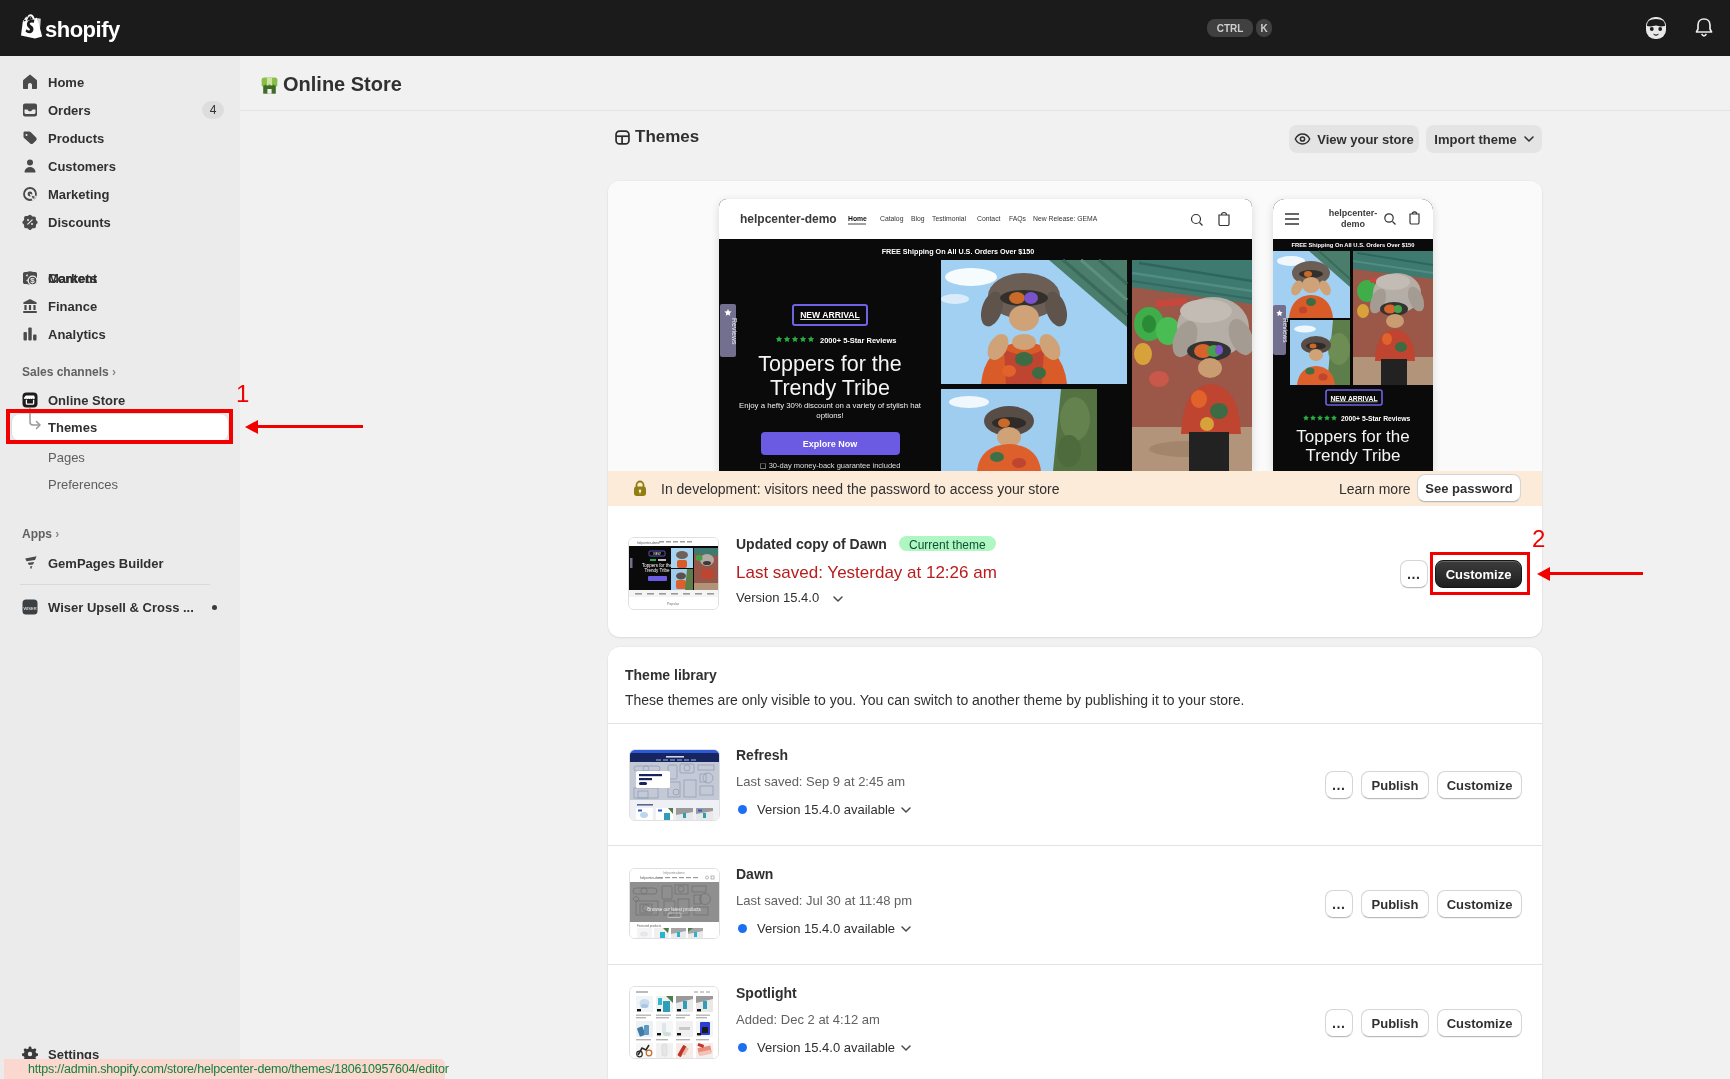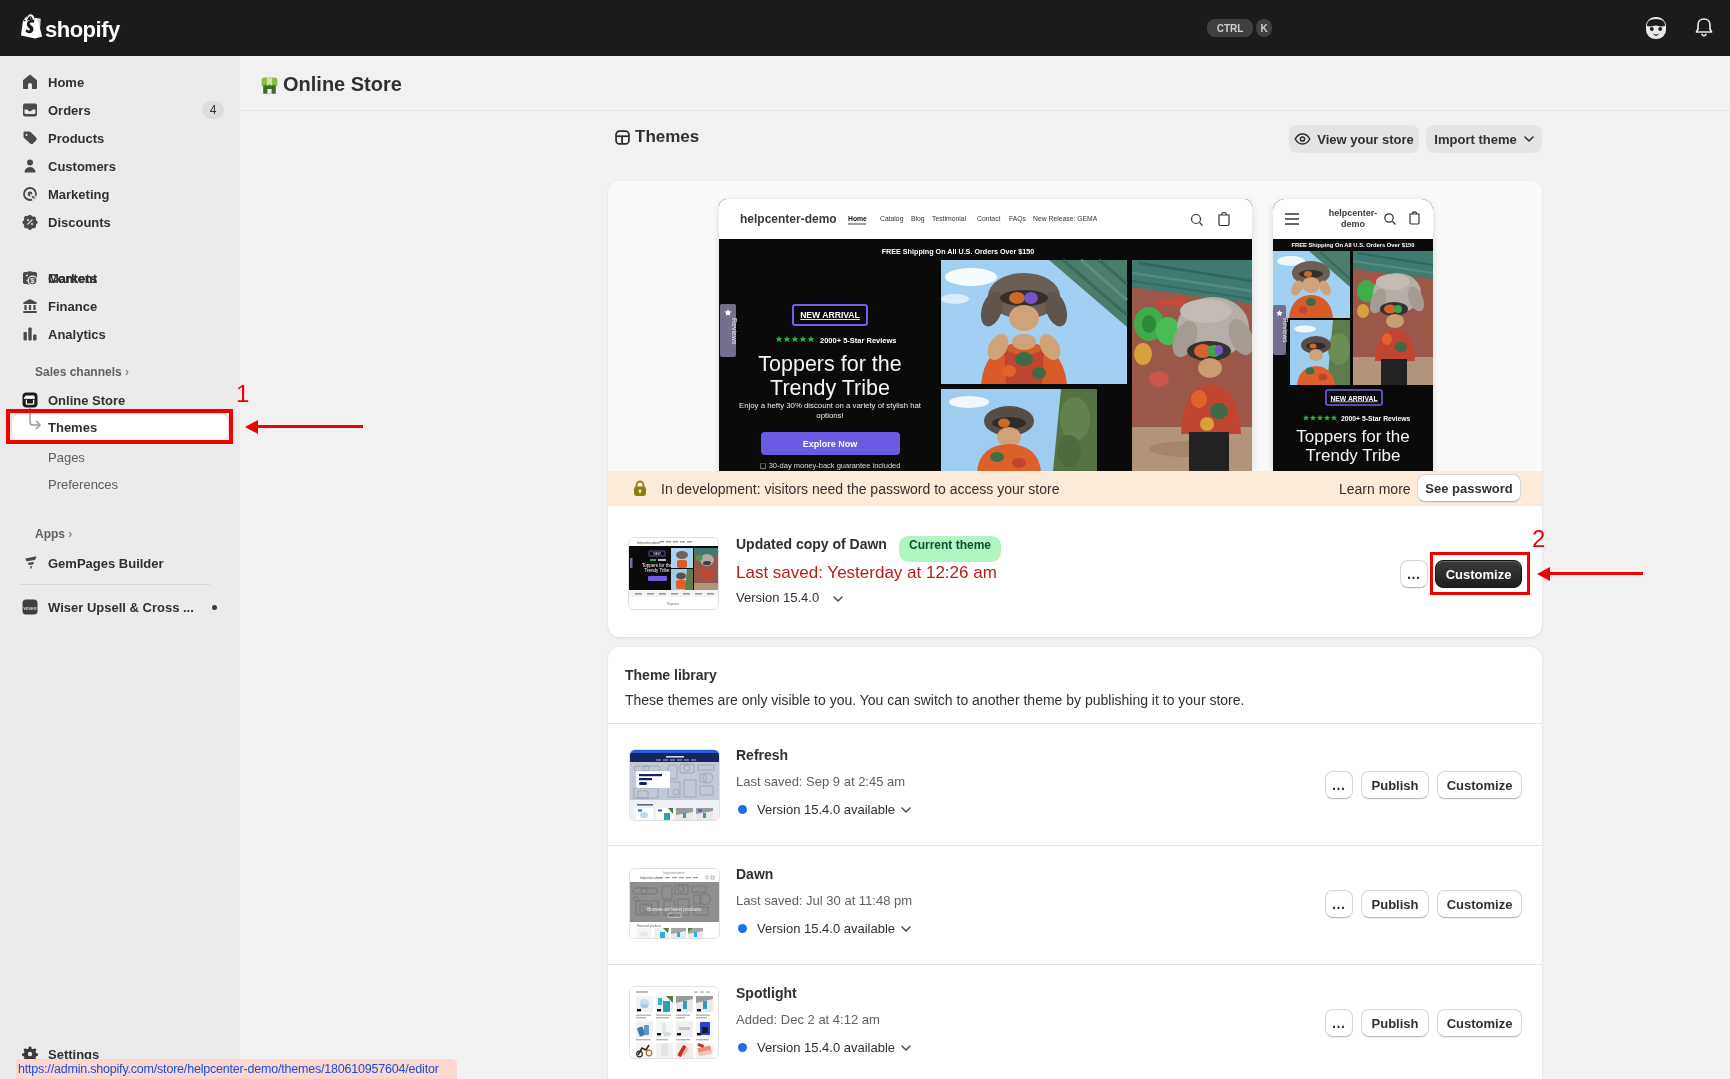--- a/index.html
+++ b/index.html
@@ -14,42 +14,42 @@
 #searchbox .sicon { margin-left:12px; }
 #searchbox .stxt { margin-left:9px; font-size:14px; color:#c2c2c2; font-weight:400;}
 .kbd { position:absolute; top:19px; height:18px; background:#404040; border-radius:8px; color:#cfcfcf; font-size:10px; font-weight:700; display:flex; align-items:center; justify-content:center; }
 
 
 #sidebar { position:absolute; left:0; top:56px; width:240px; height:1023px; background:#ebebeb; }
 .nav-item { position:absolute; left:0; width:240px; height:28px; }
 .nav-item .ico { position:absolute; left:22px; top:6px; width:16px; height:16px; }
 .nav-item .lbl { position:absolute; left:48px; top:50%; transform:translateY(-50%); font-size:13px; font-weight:700; color:#303030; white-space:nowrap; }
 .nav-item .lbl.plain { font-weight:400; color:#5e5e5e; }
-.nav-head { position:absolute; left:22px; font-size:12px; font-weight:700; color:#616161;margin-left:13px; }
+.nav-head { position:absolute; left:22px; font-size:12px; font-weight:700; color:#616161; }
 
 
 #main { position:absolute; left:240px; top:56px; width:1490px; height:1023px; background:#f1f1f1; }
 #pagehead { position:absolute; left:0; top:0; width:1490px; height:55px; border-bottom:1px solid #e3e3e3; }
 #pagehead .title { position:absolute; left:43px; top:17px; font-size:20px; font-weight:700; color:#303030; }
 
 .card { position:absolute; background:#fff; border-radius:12px; box-shadow:0 1px 2px rgba(0,0,0,.08), 0 0 0 1px rgba(0,0,0,.02); }
 
 h2.sec { font-size:16px; font-weight:700; color:#303030; }
 
 .btn { display:inline-flex; align-items:center; justify-content:center; height:28px; border-radius:8px; font-size:13px; font-weight:700; color:#303030; }
 .btn-gray { background:#e4e4e4; }
 .btn-white { background:#fff; border:1px solid #d5d5d5; border-bottom-color:#b9b9b9; box-shadow:0 1px 0 rgba(0,0,0,.05); }
 .btn-black { background:linear-gradient(180deg,#3c3c3c,#1f1f1f); color:#fff; border:1px solid #161616; box-shadow:inset 0 1px 0 rgba(255,255,255,.2); }
 
 .red-box { position:absolute; border:3px solid #f20000; }
 .red-num { position:absolute; color:#f20000; font-size:24px; font-weight:400; line-height:1; font-family:"Liberation Sans",sans-serif; }
 .arrow-line { position:absolute; height:3px; background:#f20000; }
 .arrow-head { position:absolute; width:0; height:0; border-top:7px solid transparent; border-bottom:7px solid transparent; border-right:13px solid #f20000; }
 
-#tooltip { position:absolute; left:16px; top:1059px; width:441px; height:21px; background:#fad8cf; border-top-right-radius:5px; font-size:12.5px; color:#1d4ed8; line-height:20px; padding-left:2px; white-space:nowrap; letter-spacing:-0.2px; }
+#tooltip { position:absolute; left:4px; top:1059px; width:441px; height:21px; background:#fad8cf; border-top-right-radius:5px; font-size:12.5px; color:#15803d; line-height:20px; padding-left:24px; white-space:nowrap; letter-spacing:-0.2px; }
 </style>
 </head>
 <body>
 <div id="app">
 
   <div id="topbar">
     <svg class="abs" style="left:19px;top:11px" width="112" height="36" viewBox="0 0 112 36">
       <g transform="translate(1,3)">
       <path fill="#fff" d="M16.9 3.7c-.3-.2-.6.1-.7.2-.1.1-1.5.5-1.5.5C13.6 1.5 12.2.3 10.8.3 8 .3 6.6 3.8 6.1 5.5l-2.1.6c-.7.2-1 .3-1.1 1.1C2.7 8 1 21.6 1 21.6l14 2.8 7.3-1.8S17.2 3.9 16.9 3.7zM12.9 5l-2.3.7c0-1.3-.2-3.1-1.6-3.3 1.2-.9 2.1-.3 2.8.8.5.7.9 1.3 1.1 1.8zM9.7 5.9l-2.6.8C7.6 4.7 8.7 2.7 10.1 2.3c.7 1 .7 2.5.6 3.6zM8.5 2.2C7 2.9 5.9 5 5.5 7l-2 .6C4.1 5.3 5.5 1.8 8.5 2.2z"></path>
       <path fill="#fff" d="M17.4 3.9c.2 0 3.4.8 3.4.8s-1.2 17-1.3 17.3l-4.3 1.2L17.4 3.9z" opacity=".82"></path>
@@ -509,21 +509,21 @@
               <rect x="30" y="55" width="7" height="1.6"></rect>
               <rect x="42" y="55" width="7" height="1.6"></rect>
               <rect x="54" y="55" width="7" height="1.6"></rect>
               <rect x="66" y="55" width="7" height="1.6"></rect>
               <rect x="78" y="55" width="7" height="1.6"></rect>
             </g>
           <text x="44" y="67" font-size="3.5" fill="#777" text-anchor="middle" font-family="Liberation Sans">Popular</text>
         </svg>
       </div>
       <div class="abs" style="left:128px;top:355px;font-size:14px;font-weight:700;color:#303030;">Updated copy of Dawn</div>
-      <div class="abs" style="left:291px;top:355px;height:26px;padding:0 10px;background:#b0f6c2;border-radius:9.5px;font-size:12px;font-weight:700;color:#0c5132;line-height:19px;">Current theme</div>
+      <div class="abs" style="left:291px;top:355px;height:15px;padding:0 10px;background:#b0f6c2;border-radius:9.5px;font-size:12px;font-weight:400;color:#0c5132;line-height:19px;">Current theme</div>
       <div class="abs" style="left:128px;top:382px;font-size:17px;color:#b91c1c;">Last saved: Yesterday at 12:26 am</div>
       <div class="abs" style="left:128px;top:409px;font-size:13px;color:#303030;">Version 15.4.0</div>
       <svg class="abs" style="left:225px;top:415px;" width="10" height="6" viewBox="0 0 10 6">
           <path d="M1 1l4 4 4-4" fill="none" stroke="#4a4a4a" stroke-width="1.5" stroke-linecap="round" stroke-linejoin="round"></path>
         </svg>
       <div class="btn btn-white abs" style="left:792px;top:379px;width:28px;padding:0;letter-spacing:1px;font-size:14px;">…</div>
       <div class="btn btn-black abs" style="left:827px;top:379px;width:87px;">Customize</div>
     </div>
 
     <div class="card" style="left:368px;top:591px;width:934px;height:500px;">

